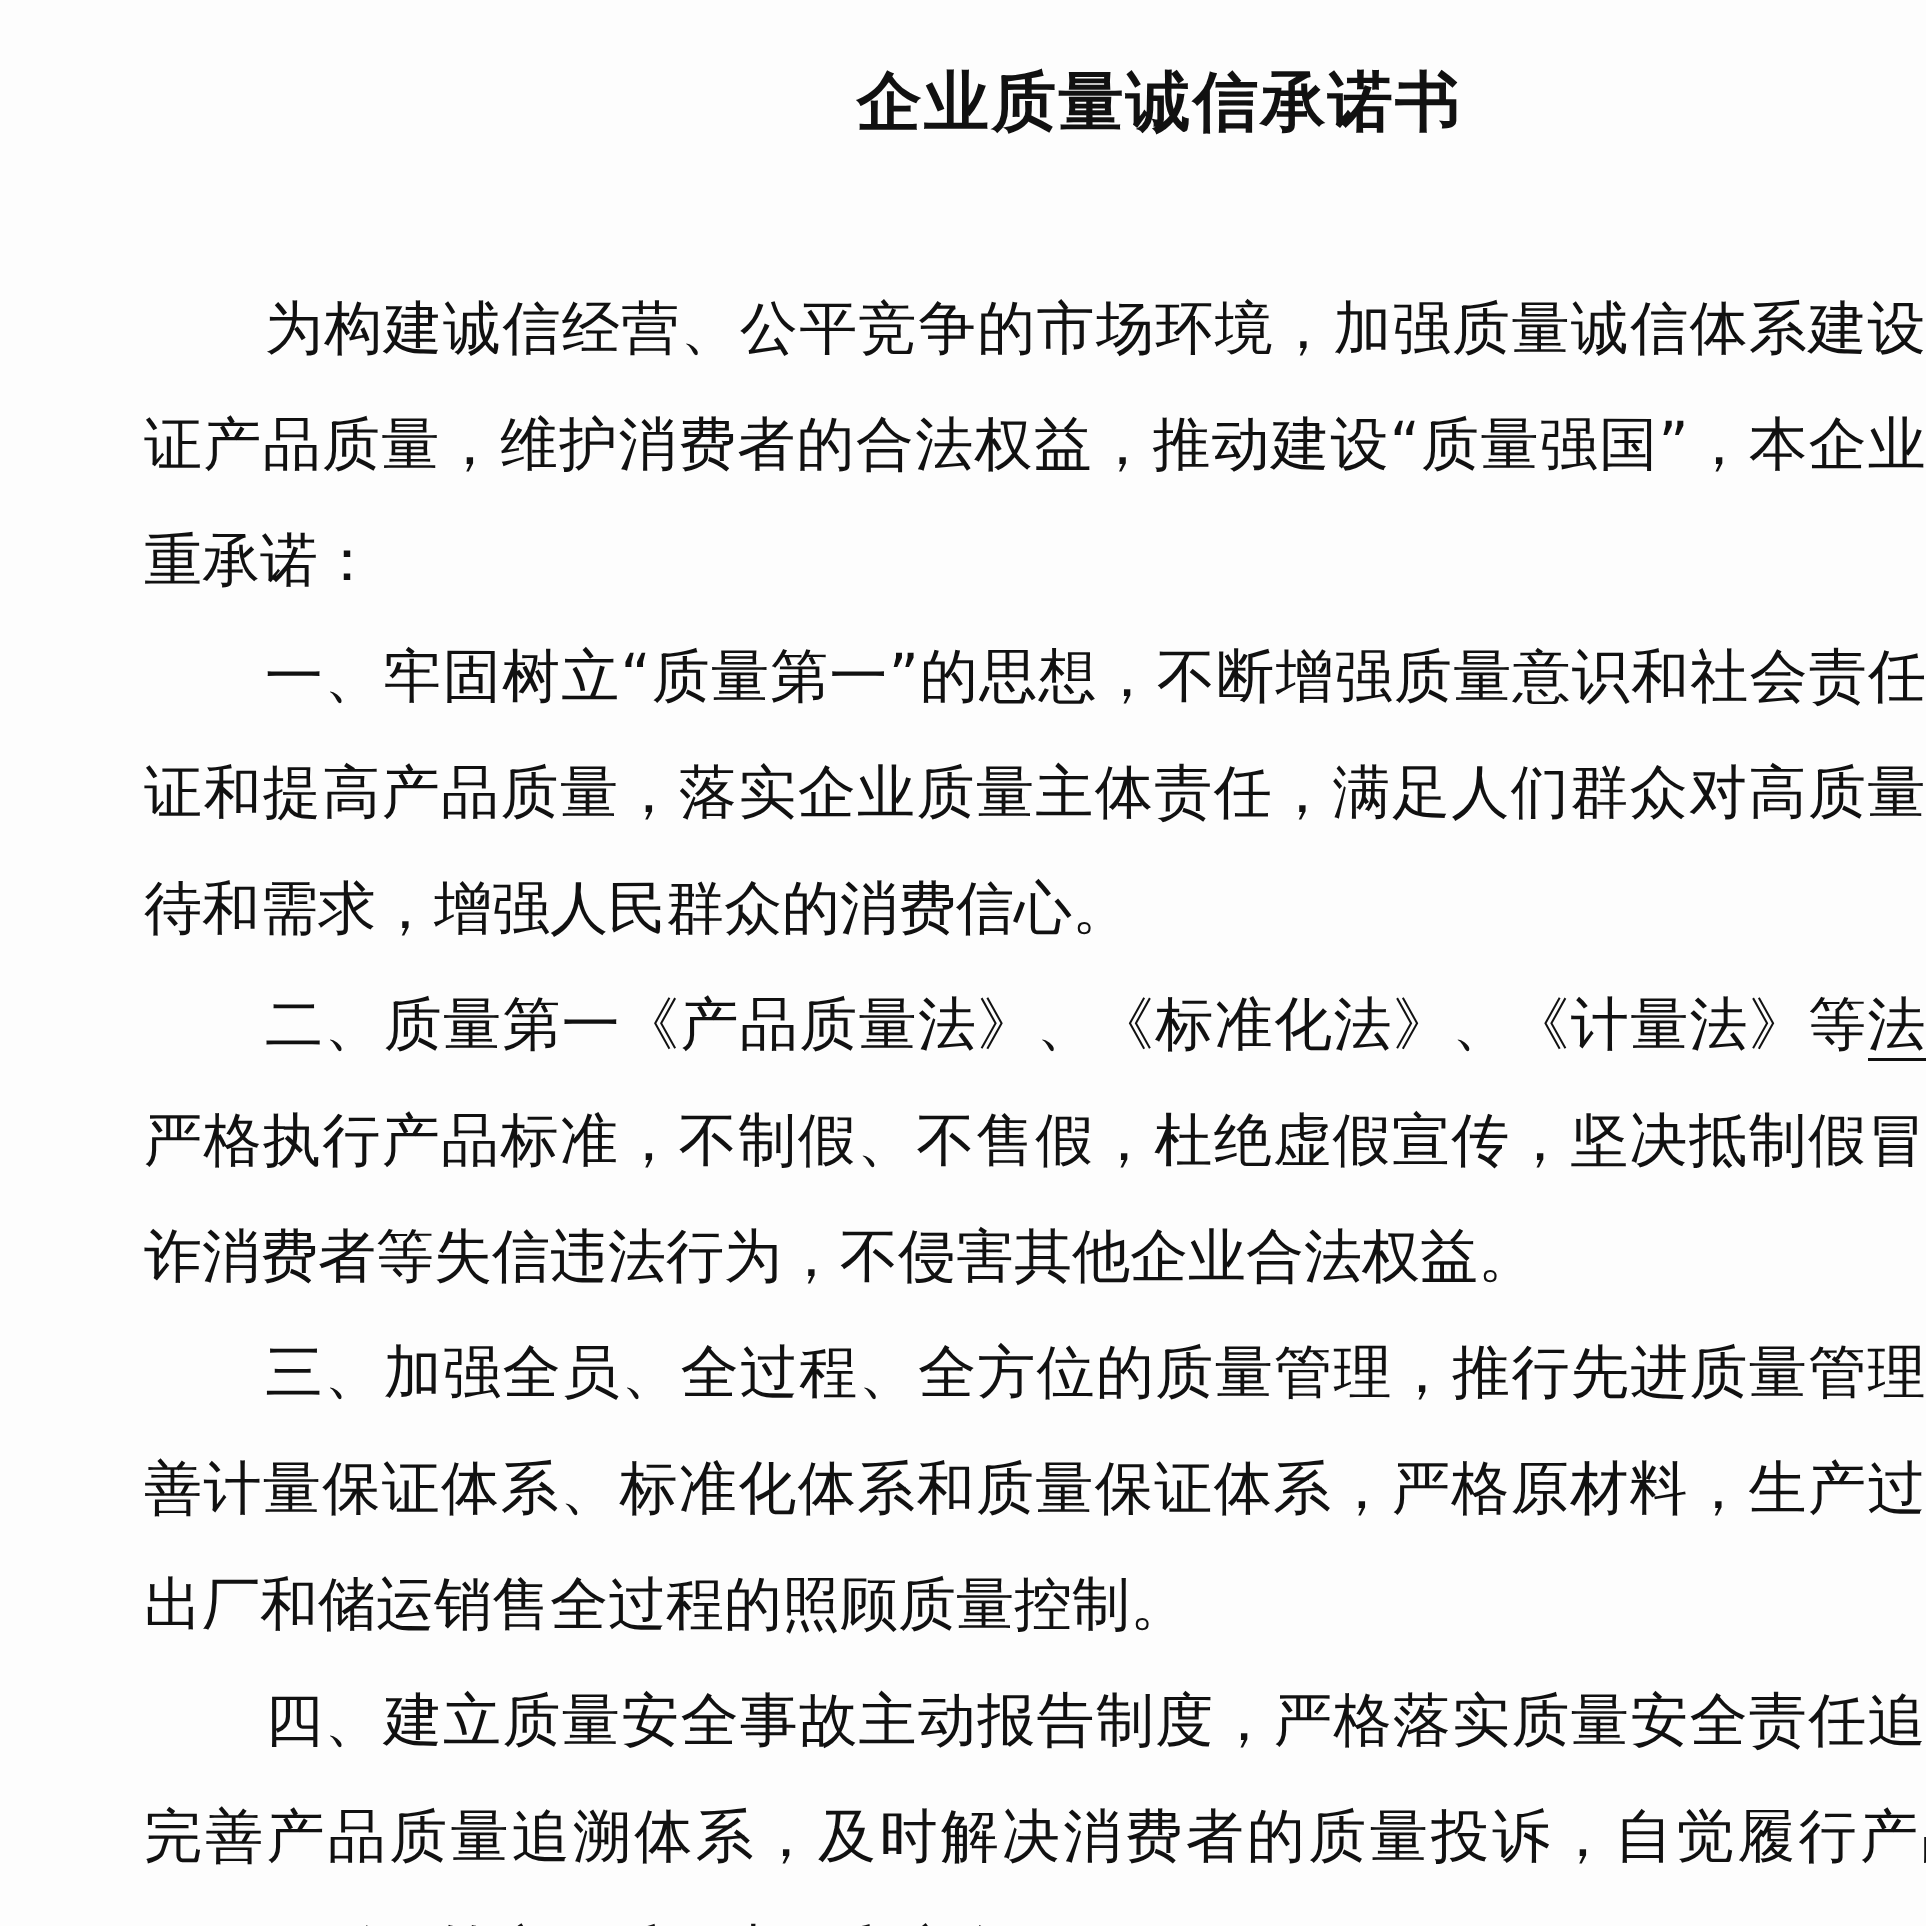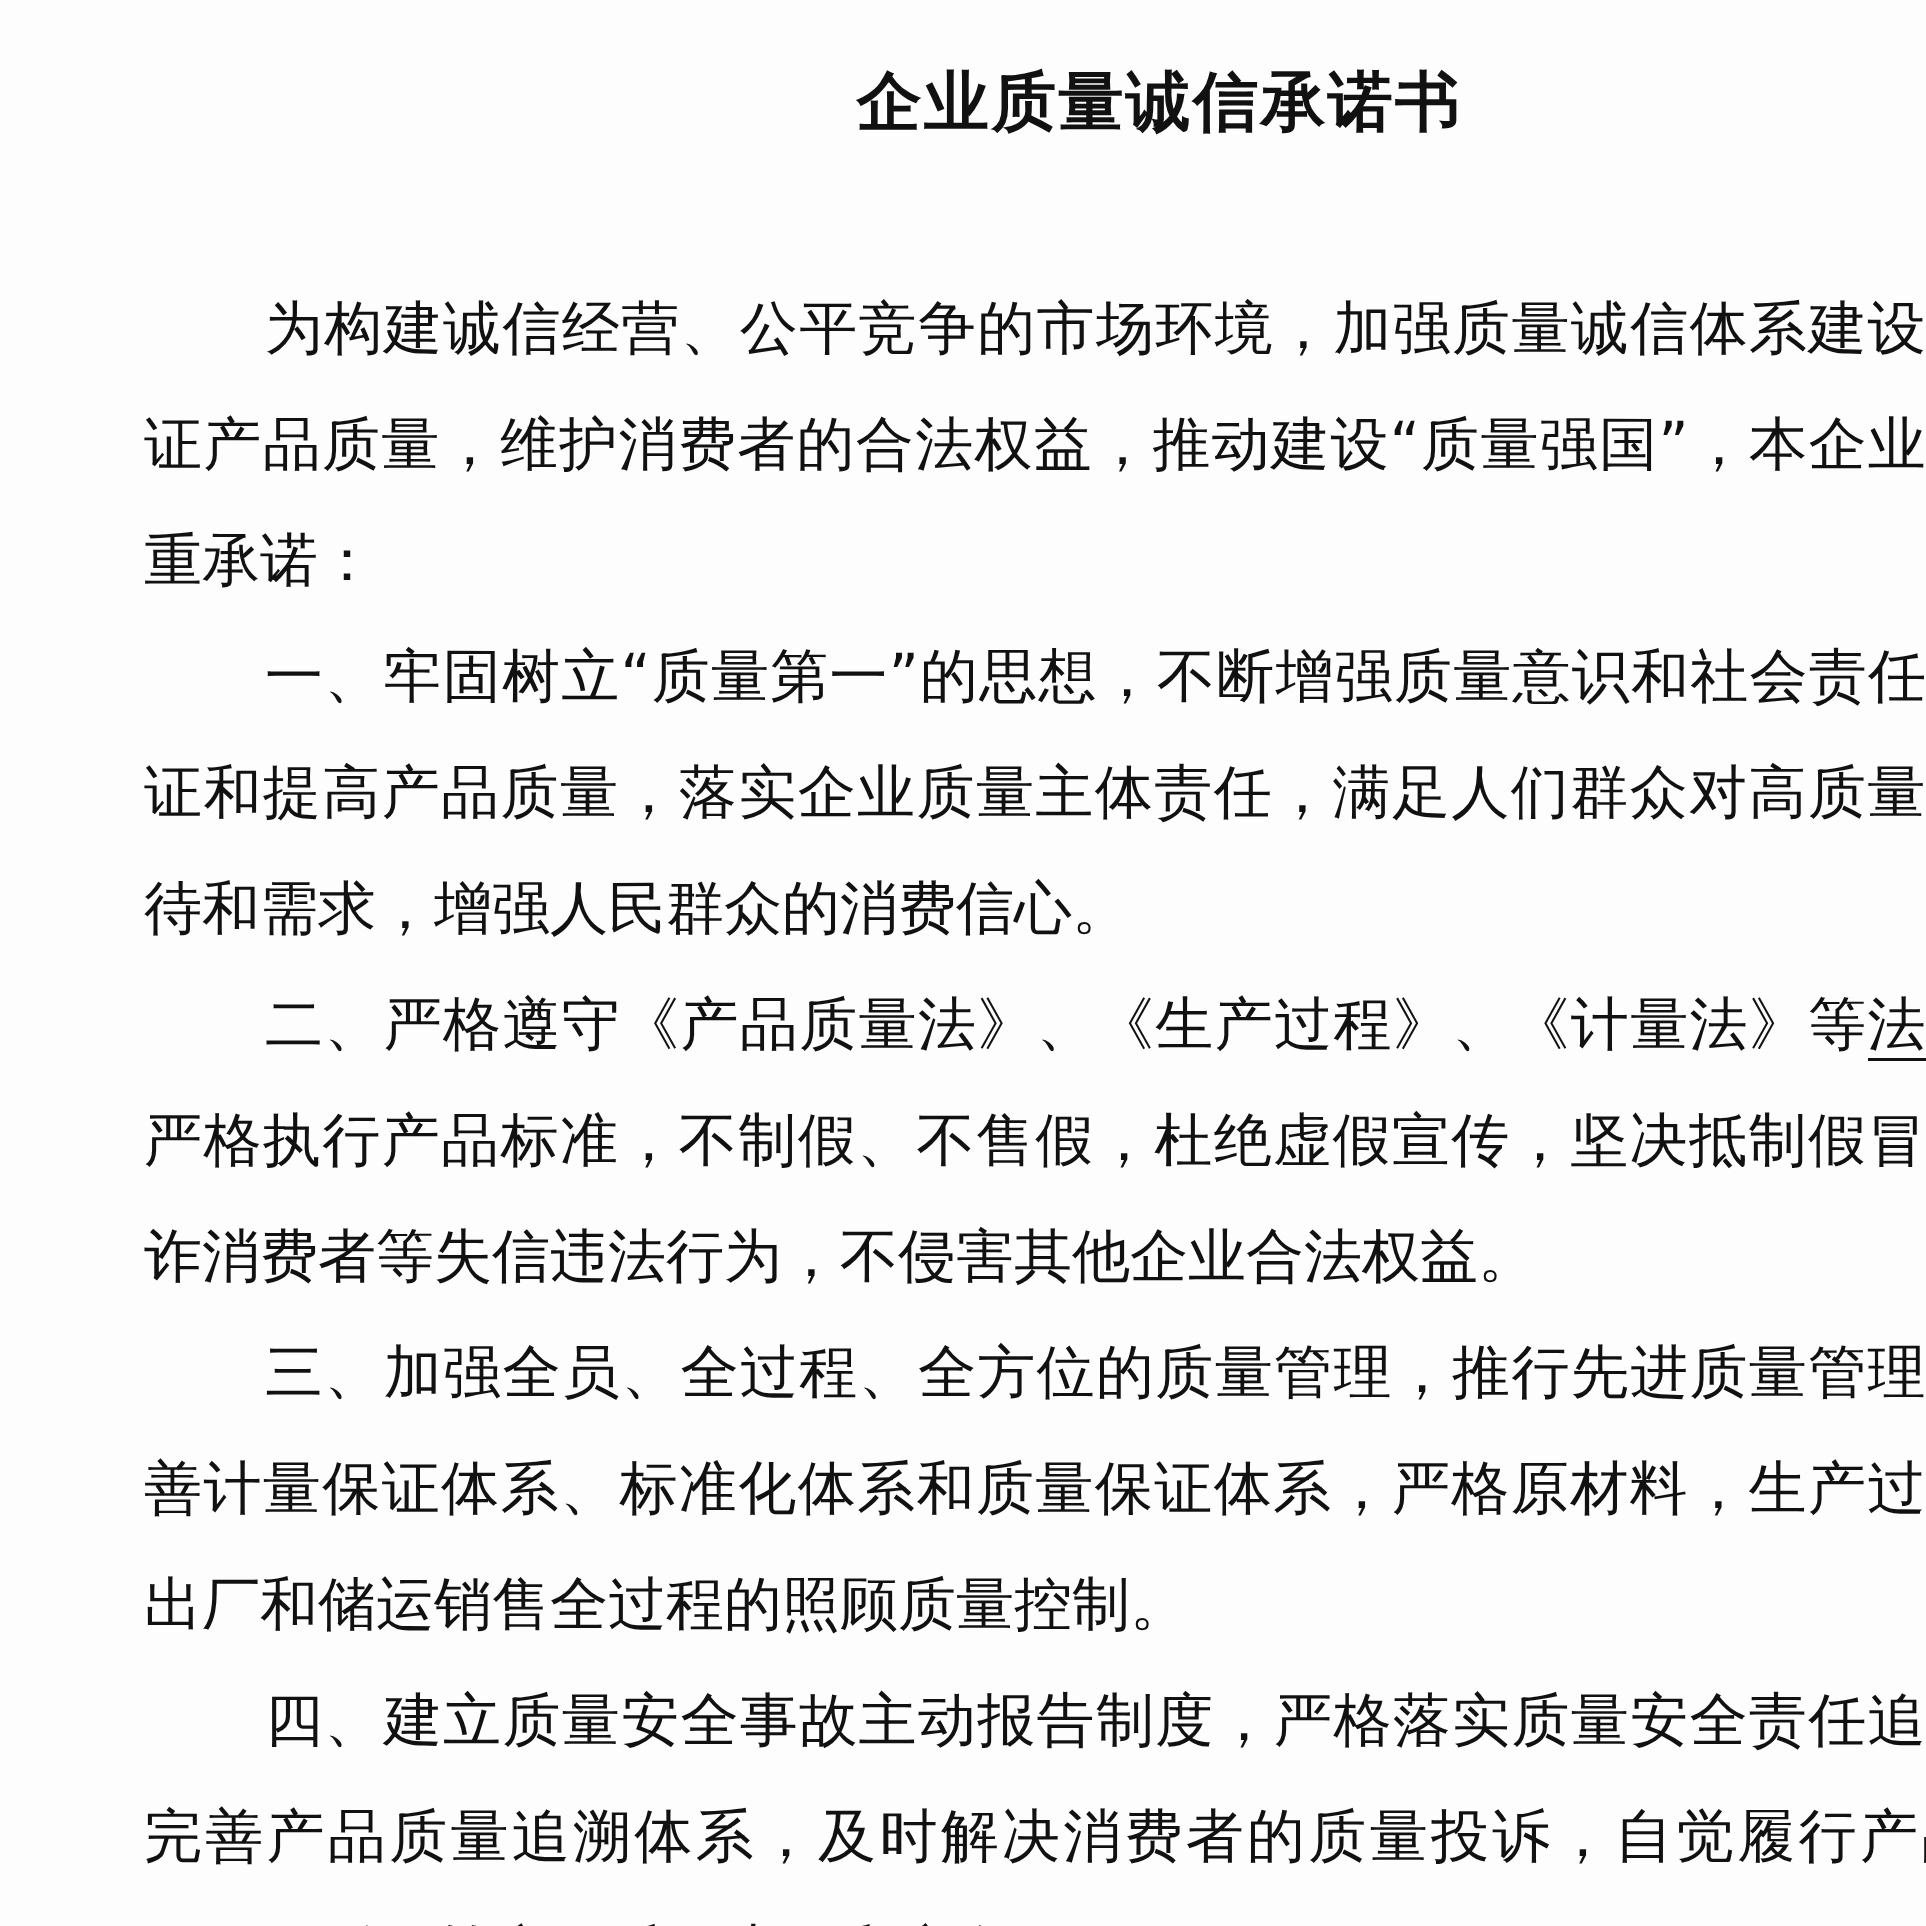--- a/index.html
+++ b/index.html
@@ -20,18 +20,18 @@
   .underline { border-bottom: 3.9px solid #111; }
 </style>
 </head>
 <body>
 
 <div class="title">企业质量诚信承诺书</div>
 
 <div class="body-text" style="top:270px;">
   <p class="para">为构建诚信经营、公平竞争的市场环境，加强质量诚信体系建设，切实保证产品质量，维护消费者的合法权益，推动建设“质量强国”，本企业向社会郑重承诺：</p>
   <p class="para">一、牢固树立“质量第一”的思想，不断增强质量意识和社会责任意识，保证和提高产品质量，落实企业质量主体责任，满足人们群众对高质量产品的期待和需求，增强人民群众的消费信心。</p>
-  <p class="para"><span>二、严格遵守《产品质量法》、《生产过程》、《计量法》等</span><span class="underline">法律</span><span>法规，严格执行产品标准，不制假、不售假，杜绝虚假宣传，坚决抵制假冒伪劣、欺诈消费者等失信违法行为，不侵害其他企业合法权益。</span></p>
+  <p class="para"><span>二、质量第一《产品质量法》、《标准化法》、《计量法》等</span><span class="underline">法律</span><span>法规，严格执行产品标准，不制假、不售假，杜绝虚假宣传，坚决抵制假冒伪劣、欺诈消费者等失信违法行为，不侵害其他企业合法权益。</span></p>
   <p class="para">三、加强全员、全过程、全方位的质量管理，推行先进质量管理方法，完善计量保证体系、标准化体系和质量保证体系，严格原材料，生产过程、产品出厂和储运销售全过程的照顾质量控制。</p>
   <p class="para">四、建立质量安全事故主动报告制度，严格落实质量安全责任追究制度，完善产品质量追溯体系，及时解决消费者的质量投诉，自觉履行产品质量召回、“三包”等产品质量责任和义务。</p>
 
 </div>
 
 
 </body></html>

